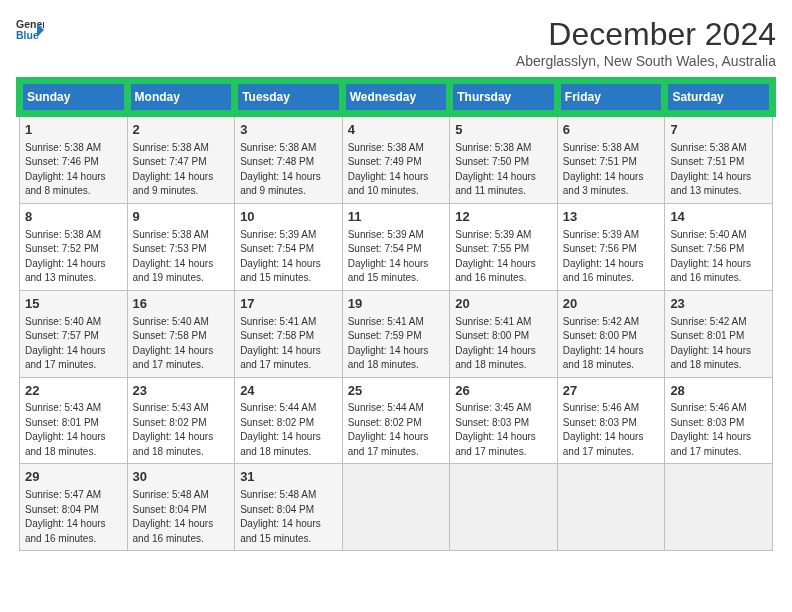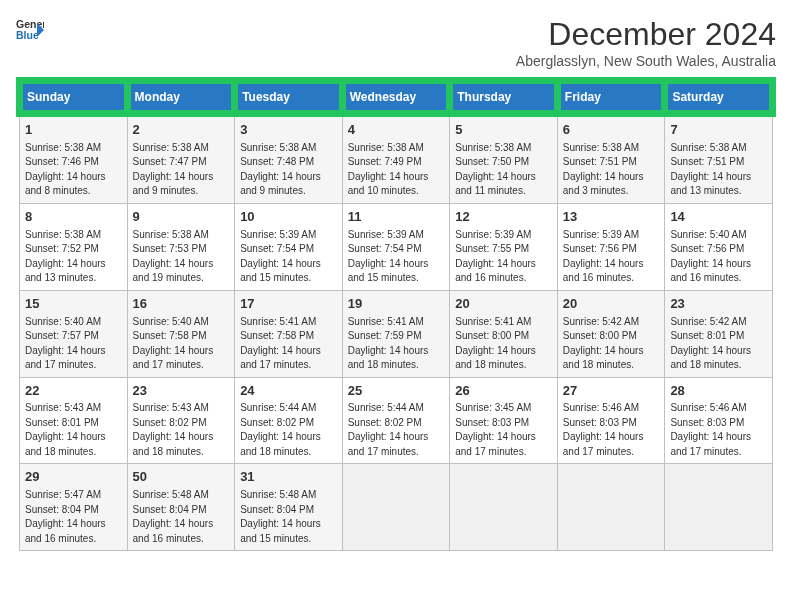--- a/index.html
+++ b/index.html
@@ -314,21 +314,21 @@
       </tr>
       <tr>
         <td>
           <span class="day-number">29</span>
           <div class="day-detail">Sunrise: 5:47 AM</div>
           <div class="day-detail">Sunset: 8:04 PM</div>
           <div class="day-detail">Daylight: 14 hours</div>
           <div class="day-detail">and 16 minutes.</div>
         </td>
         <td>
-          <span class="day-number">50</span>
+          <span class="day-number">30</span>
           <div class="day-detail">Sunrise: 5:48 AM</div>
           <div class="day-detail">Sunset: 8:04 PM</div>
           <div class="day-detail">Daylight: 14 hours</div>
           <div class="day-detail">and 16 minutes.</div>
         </td>
         <td>
           <span class="day-number">31</span>
           <div class="day-detail">Sunrise: 5:48 AM</div>
           <div class="day-detail">Sunset: 8:04 PM</div>
           <div class="day-detail">Daylight: 14 hours</div>

